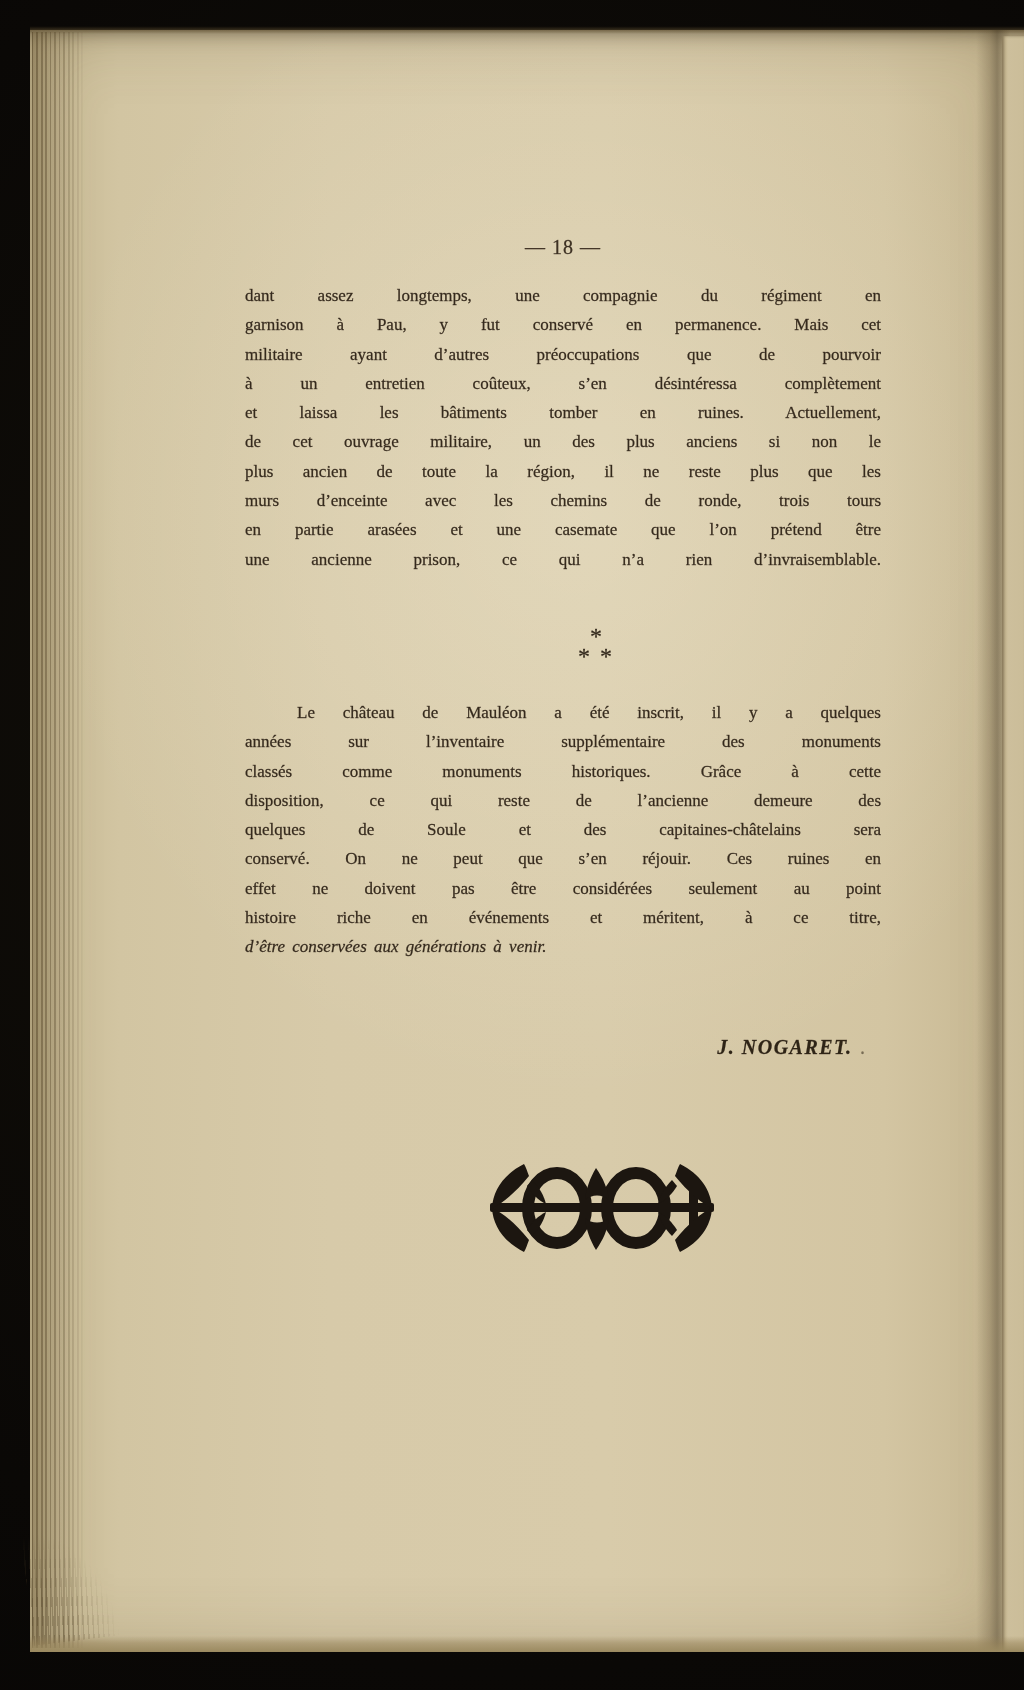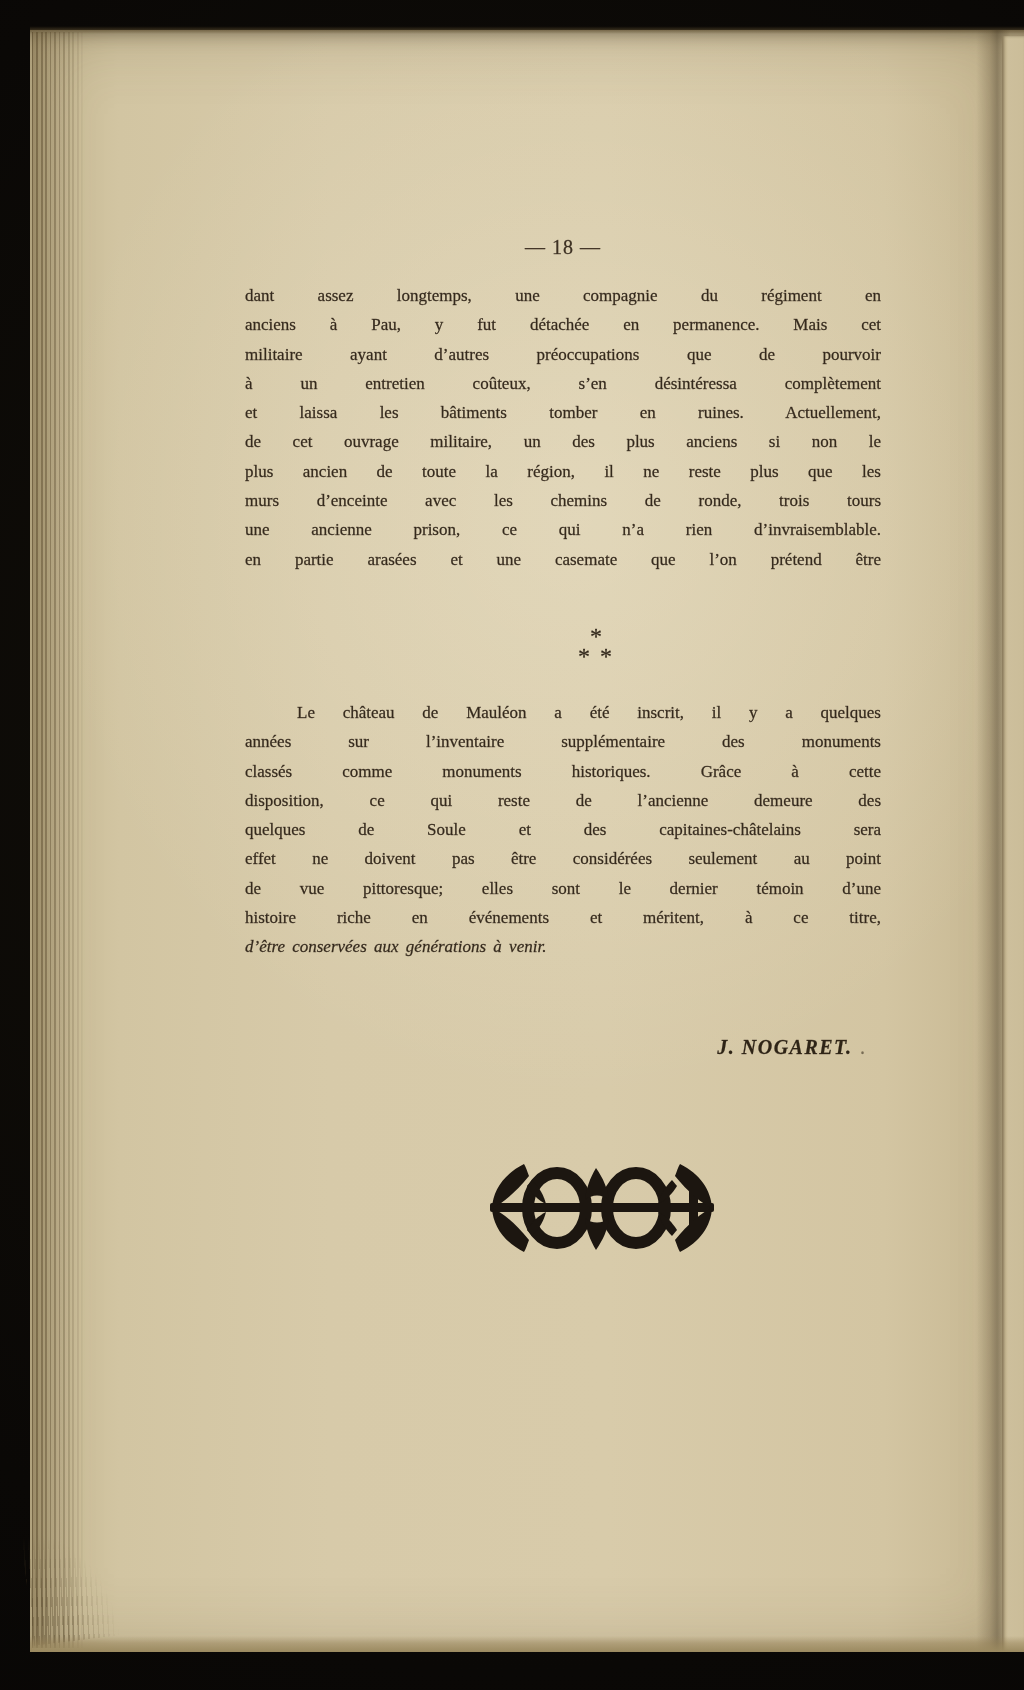--- a/index.html
+++ b/index.html
@@ -91,44 +91,44 @@
     <div class="edge-lines"></div>
     <div class="corner-lines"></div>
     <div class="crease"></div>
     <div class="under-page"></div>
 
     <div class="content">
       <div class="page-number">— 18 —</div>
 
       <div class="para p1">
         <div class="line">dant assez longtemps, une compagnie du régiment en</div>
-        <div class="line">anciens à Pau, y fut détachée en permanence. Mais cet</div>
+        <div class="line">garnison à Pau, y fut conservé en permanence. Mais cet</div>
         <div class="line">militaire ayant d’autres préoccupations que de pourvoir</div>
         <div class="line">à un entretien coûteux, s’en désintéressa complètement</div>
         <div class="line">et laissa les bâtiments tomber en ruines. Actuellement,</div>
         <div class="line">de cet ouvrage militaire, un des plus anciens si non le</div>
         <div class="line">plus ancien de toute la région, il ne reste plus que les</div>
         <div class="line">murs d’enceinte avec les chemins de ronde, trois tours</div>
+        <div class="line">en partie arasées et une casemate que l’on prétend être</div>
         <div class="line">une ancienne prison, ce qui n’a rien d’invraisemblable.</div>
-        <div class="line">en partie arasées et une casemate que l’on prétend être</div>
       </div>
 
       <div class="divider">
         <div class="ast-top">*</div>
         <div class="ast-bottom">* *</div>
       </div>
 
       <div class="para p2">
         <div class="line">Le château de Mauléon a été inscrit, il y a quelques</div>
         <div class="line">années sur l’inventaire supplémentaire des monuments</div>
         <div class="line">classés comme monuments historiques. Grâce à cette</div>
         <div class="line">disposition, ce qui reste de l’ancienne demeure des</div>
         <div class="line">quelques de Soule et des capitaines-châtelains sera</div>
+        <div class="line">conservé. On ne peut que s’en réjouir. Ces ruines en</div>
         <div class="line">effet ne doivent pas être considérées seulement au point</div>
-        <div class="line">de vue pittoresque; elles sont le dernier témoin d’une</div>
         <div class="line">histoire riche en événements et méritent, à ce titre,</div>
         <div class="line loose">d’être conservées aux générations à venir.</div>
       </div>
 
       <div class="signature">
         <span>J. NOGARET.</span><span class="sig-dot">.</span>
       </div>
 
       <svg class="ornament" viewBox="0 0 232 94" xmlns="http://www.w3.org/2000/svg" aria-hidden="true">
         <g fill="#1c1610" stroke="none">

